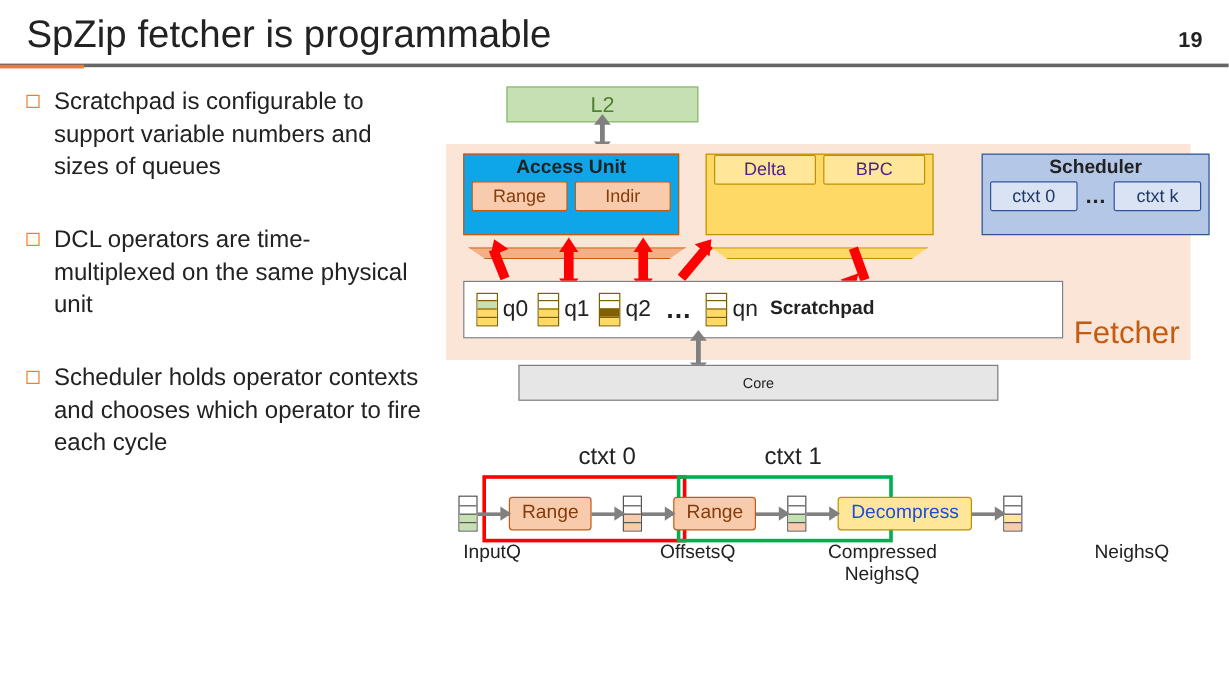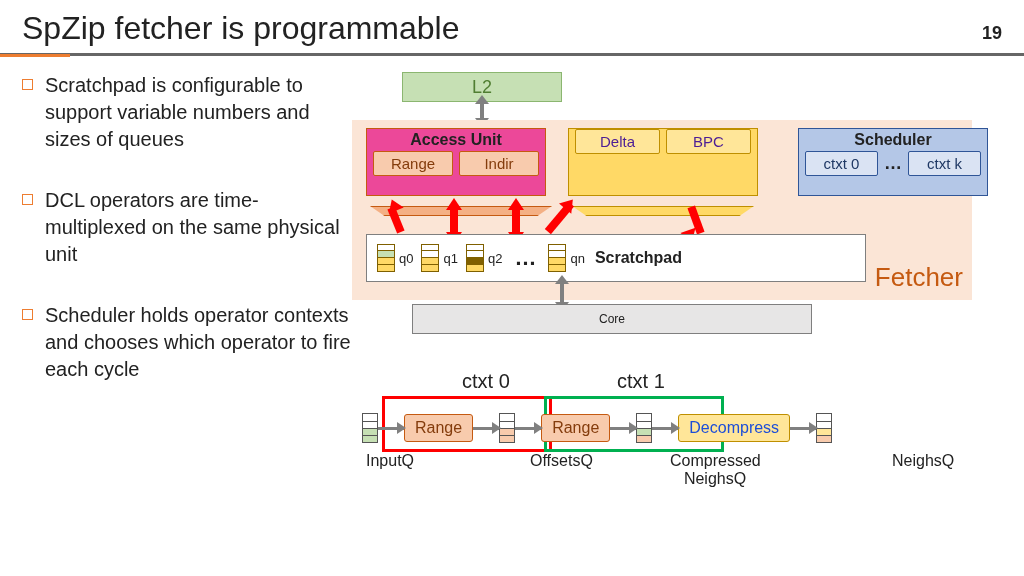--- a/index.html
+++ b/index.html
@@ -8,21 +8,21 @@
   font-family: "Segoe UI", Arial, sans-serif;
   background: #fff; color: #222;
   position: relative;
 }
 .title-row { display: flex; align-items: baseline; padding: 10px 22px 6px 22px; }
 .title { font-size: 32px; font-weight: 400; flex: 1; }
 .pagenum { font-size: 18px; font-weight: 700; color: #222; }
 .rule { height: 3px; background: #666; margin: 0; }
 .rule-accent { position: absolute; top: 54px; left: 0; width: 70px; height: 3px; background: #ed7d31; }
 
-.cols { display: flex; padding: 16px 29px 0 22px; }
+.cols { display: flex; padding: 16px 29px 0 22px; gap: 20px; }
 .left { width: 330px; }
 .right { flex: 1; position: relative; }
 
 .bul { display: flex; margin-bottom: 34px; font-size: 20px; line-height: 1.35; }
 .sq { width: 11px; height: 11px; border: 1.5px solid #ed7d31; margin: 7px 12px 0 0; flex: 0 0 auto; }
 
 
 .d1 { position: relative; width: 620px; height: 290px; }
 .l2 { position: absolute; top: 0; left: 50px; width: 160px; height: 30px;
   background: #c6e0b4; border: 1.5px solid #8bb670; text-align: center;
@@ -32,21 +32,21 @@
 .arrow-v .head-up { position: absolute; top: -7px; left: -7px; width: 0; height: 0;
   border-left: 7px solid transparent; border-right: 7px solid transparent; border-bottom: 9px solid #808080; }
 .arrow-v .head-dn { position: absolute; bottom: -7px; left: -7px; width: 0; height: 0;
   border-left: 7px solid transparent; border-right: 7px solid transparent; border-top: 9px solid #808080; }
 
 .fetcher-bg { position: absolute; top: 48px; left: 0; width: 620px; height: 180px;
   background: #fbe5d6; border: 1.5px solid #fbe5d6; }
 .fetcher-lbl { position: absolute; right: 8px; bottom: 6px; color: #c55a11; font-size: 26px; }
 
 .unit { position: absolute; border: 1.5px solid; text-align: center; }
-.access { top: 56px; left: 14px; width: 180px; height: 68px; background: #ec4899; border-color: #c55a11; }
+.access { top: 56px; left: 14px; width: 180px; height: 68px; background: #0ea5e9; border-color: #c55a11; }
 .decomp { top: 56px; left: 216px; width: 190px; height: 68px; background: #ffd966; border-color: #bf8f00; }
 .sched  { top: 56px; left: 418px; width: 190px; height: 68px; background: #b4c7e7; border-color: #2f5597; margin-left: 28px; }
 .unit-title { font-size: 16px; font-weight: 700; padding: 2px 0 2px; }
 .sub-row { display: flex; gap: 6px; padding: 0 6px; align-items: center; justify-content: center; }
 .sub { flex: 1; background: #fff; border: 1.5px solid; font-size: 15px; padding: 3px 4px; border-radius: 2px; }
 .sub-ellipsis { font-size: 18px; font-weight: 700; }
 .access .sub { background: #f8cbad; border-color: #c55a11; color: #843c0c; }
 .decomp .sub { background: #ffe699; border-color: #bf8f00; color: #4c1d95; }
 .sched .sub  { background: #dae3f3; border-color: #2f5597; color: #1f3864; }
 
@@ -68,21 +68,21 @@
 .scratch { position: absolute; top: 162px; left: 14px; width: 500px; height: 48px;
   background: #fff; border: 1.5px solid #7f7f7f; display: flex; align-items: center;
   padding: 0 10px; gap: 8px; }
 .queue { display: flex; align-items: center; gap: 4px; }
 .qbox { width: 18px; height: 28px; border: 1.5px solid #7f6000; background: #fff;
   display: flex; flex-direction: column; justify-content: flex-end; }
 .qbox span { display: block; height: 7px; border-top: 1.5px solid #7f6000; }
 .qbox .fill { background: #ffd966; }
 .qbox .fill-d { background: #806000; }
 .qbox .fill-g { background: #c6e0b4; }
-.qlbl { font-size: 13px; }
+.qlbl { font-size: 19px; }
 .dots { font-size: 22px; font-weight: 700; padding: 0 4px; }
 .scratch-lbl { font-size: 16px; font-weight: 700; margin-left: 2px; }
 
 .core { position: absolute; top: 232px; left: 60px; width: 400px; height: 30px;
   background: #e7e6e6; border: 1.5px solid #7f7f7f; text-align: center;
   font-size: 12px; line-height: 28px; }
 
 
 .d2 { position: relative; width: 620px; height: 130px; margin-top: 8px; }
 .ctx-lbl { position: absolute; top: 0; font-size: 20px; }

